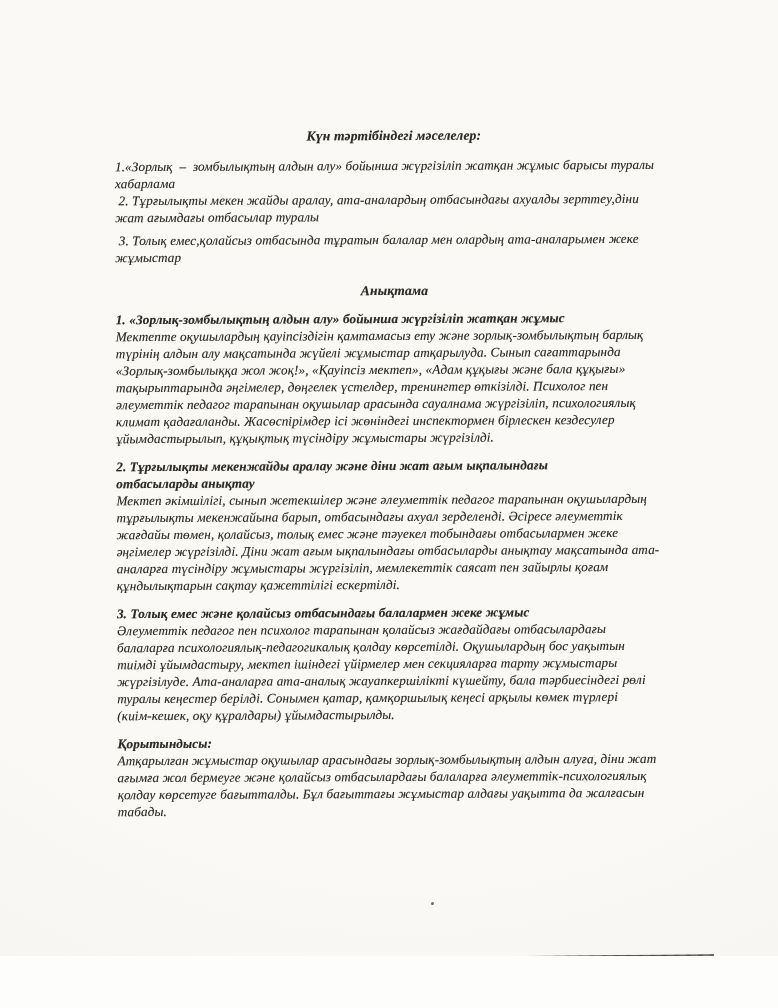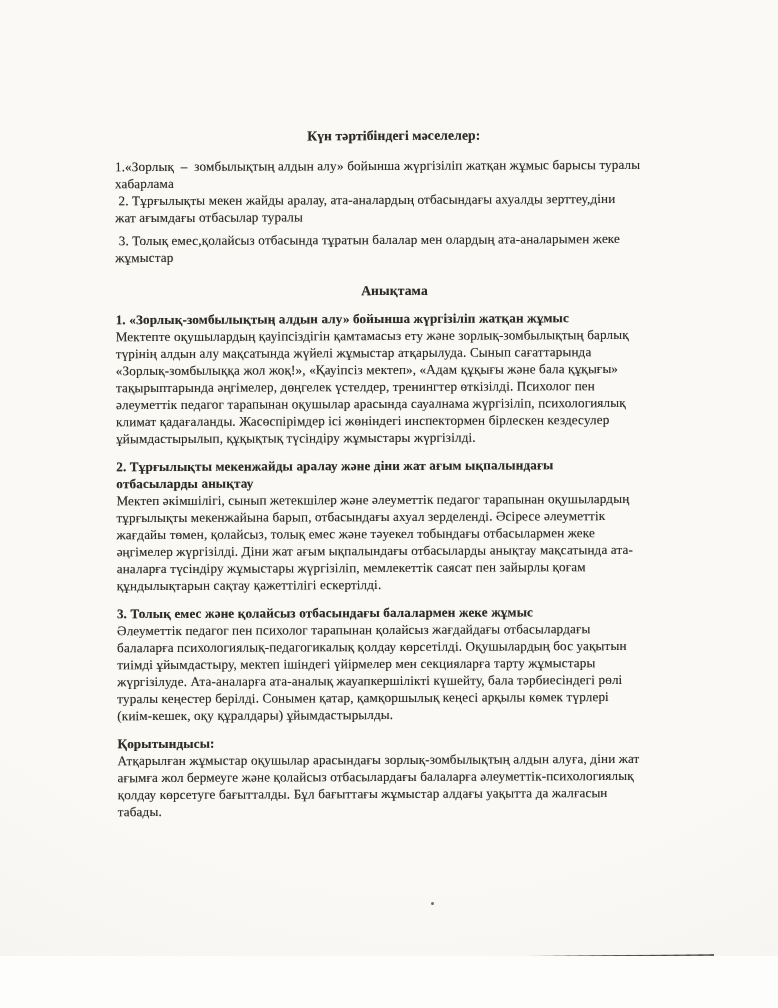--- a/index.html
+++ b/index.html
@@ -13,20 +13,21 @@
     background:#fdfdfc;
     font-family:"Liberation Serif","DejaVu Serif",serif;
   }
   .page{
     position:relative;
     width:778px;height:956px;
     overflow:hidden;
     background:
       radial-gradient(130% 95% at 52% 38%, #faf9f6 55%, #f2f1ec 100%),
       var(--paper);
+    font-style: italic;
   }
   .content{
     position:absolute;
     left:116px;top:0;width:558px;
     color:var(--ink);
     font-size:13.2px;
     line-height:17px;
     letter-spacing:.12px;
     text-shadow:0 0 .7px rgba(50,47,40,.45);
     transform:rotate(-.25deg);

